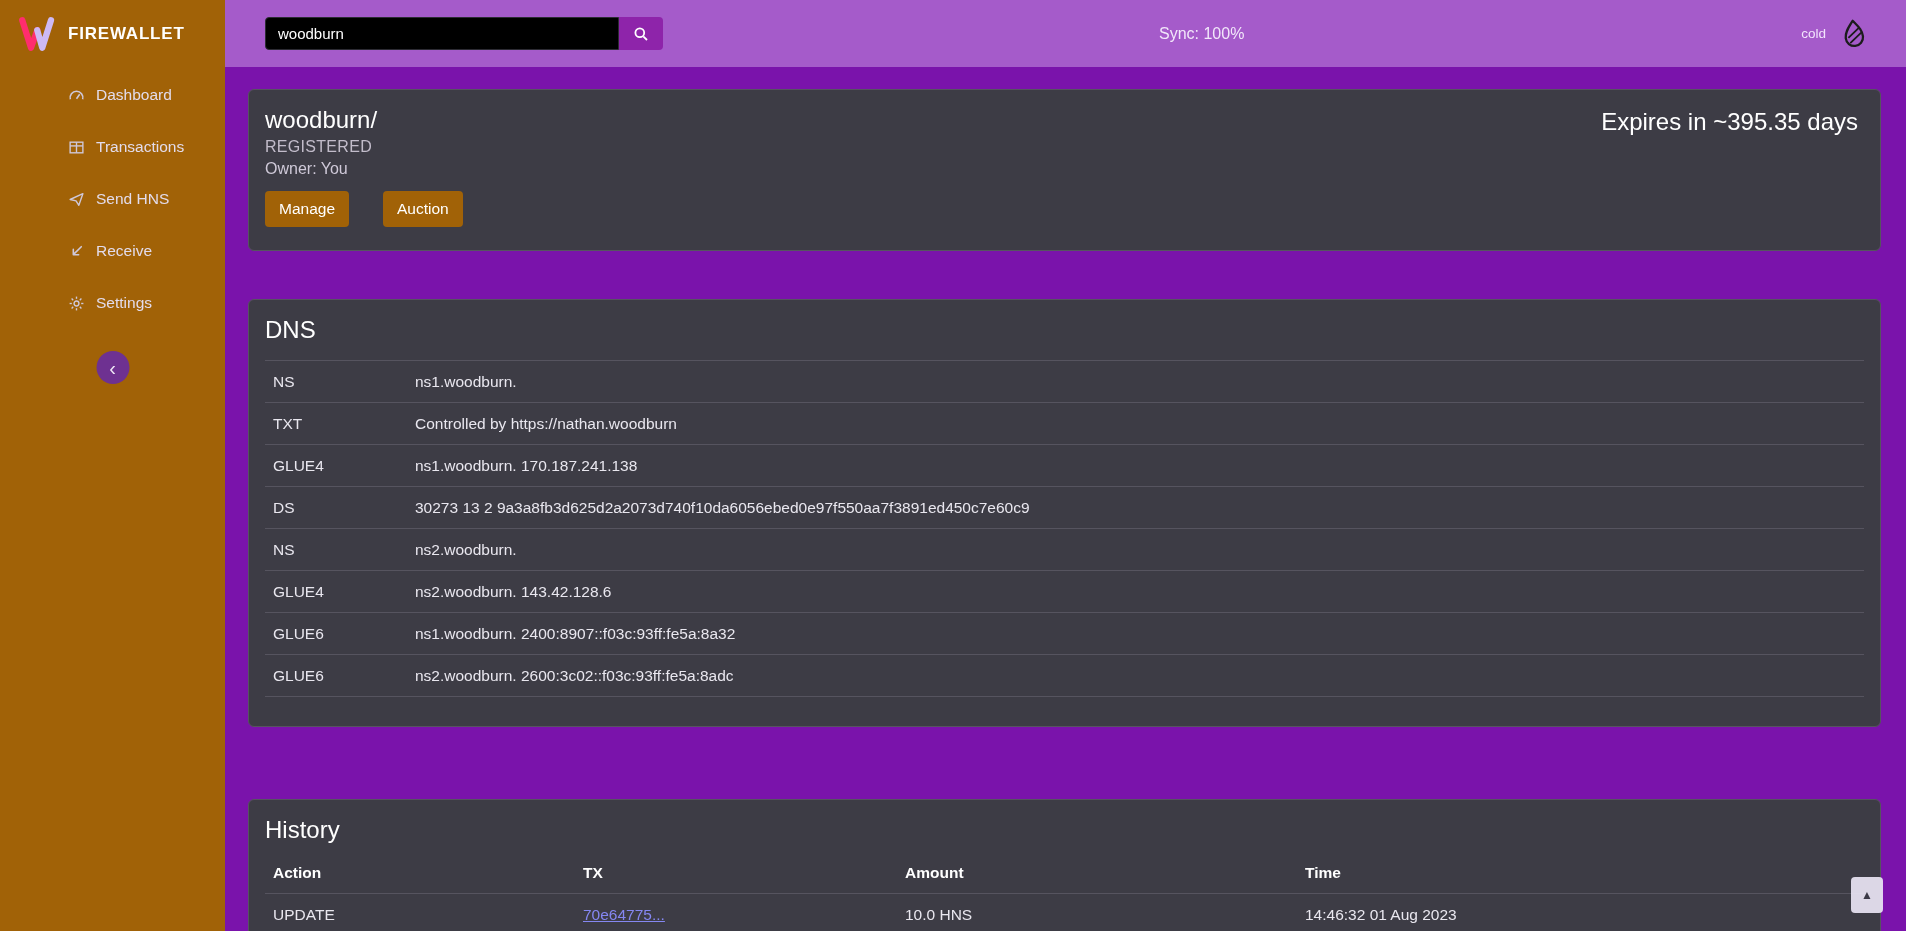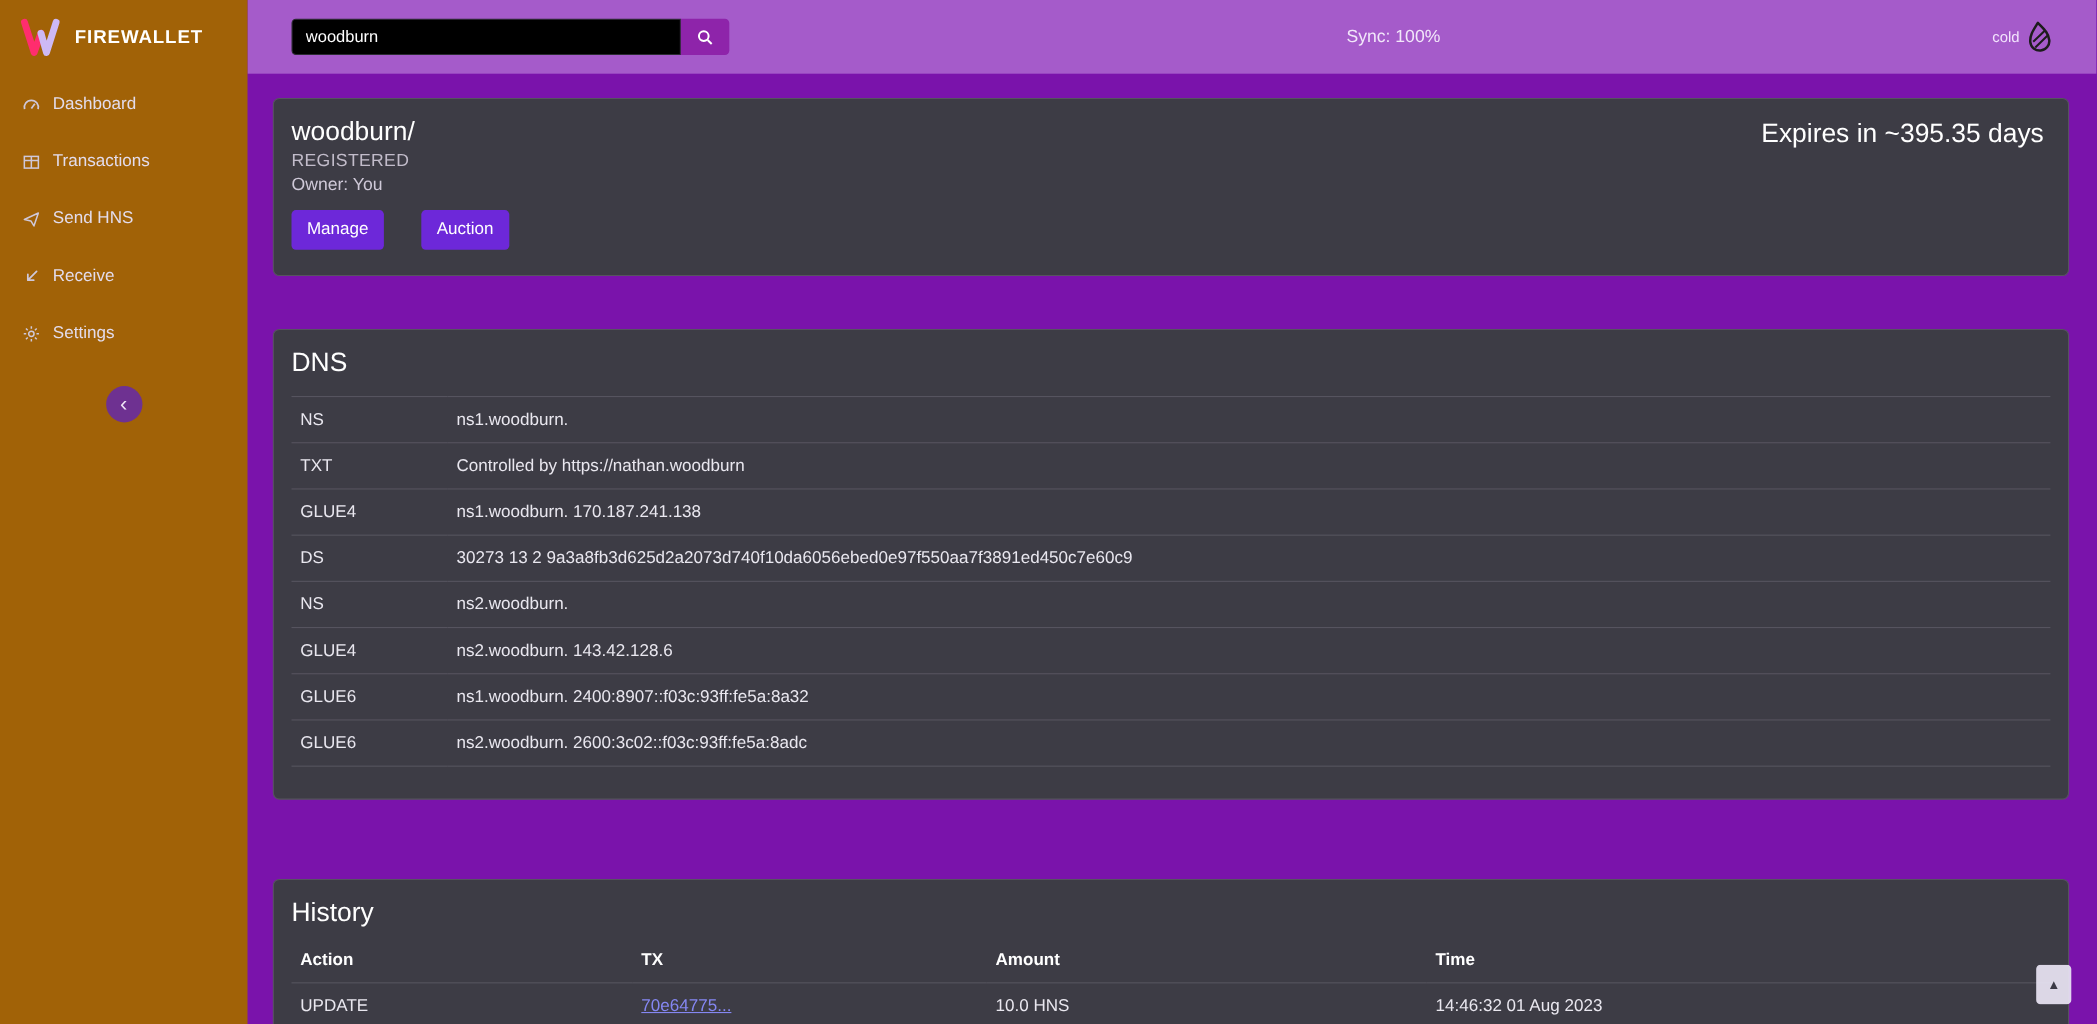--- a/index.html
+++ b/index.html
@@ -17,21 +17,21 @@
     width: 225px; min-width: 225px; height: 100%;
     background: #a16207; position: relative; z-index: 2;
   }
   .brand {
     display: flex; align-items: center; gap: 12px;
     height: 67px; padding: 0 16px;
   }
   .brand-text {
     font-size: 17px; font-weight: bold; letter-spacing: 0.8px; color: #fff;
   }
-  .nav { padding-top: 2px; }
+  .nav { padding-top: 2px; margin-left: 48px; }
   .nav-item {
     display: flex; align-items: center; gap: 11px;
     height: 52px; padding: 0 20px;
     color: #e3dcec; font-size: 15.5px; cursor: pointer;
   }
   .nav-item .icn { width: 17px; height: 17px; display: inline-flex; color: #cfc8da; }
   .nav-item .icn svg { width: 100%; height: 100%; }
   .collapse-btn {
     position: absolute; top: 351px; left: 50%; transform: translateX(-50%);
     width: 33px; height: 33px; border-radius: 50%;
@@ -52,44 +52,44 @@
     width: 354px; height: 33px; border: 1px solid #2c2b33;
     background: #000000; color: #fff; font-size: 15px;
     padding: 0 12px; border-radius: 4px 0 0 4px; outline: none;
     font-family: "Liberation Sans", sans-serif;
   }
   .search-btn {
     width: 44px; height: 33px; border: none; background: #8e24aa;
     border-radius: 0 4px 4px 0; cursor: pointer;
     display: flex; align-items: center; justify-content: center;
   }
-  .sync-label { position: absolute; left: 999px; font-size: 16px; color: #f2e7fa; }
+  .sync-label { position: absolute; left: 934px; font-size: 16px; color: #f2e7fa; }
   .wallet-group {
     margin-left: auto; padding-right: 34px;
-    display: flex; align-items: center; 
+    display: flex; align-items: center; gap: 10px;
   }
   .wallet-name { font-size: 13.5px; color: #f3e4fd; }
   .flame-icon { width: 36px; height: 32px; cursor: pointer; transform: rotate(-6deg); }
 
   
   .content { padding: 22px 25px 0 23px; }
   .card {
     background: #3d3c45; border: 1px solid #56545f; border-radius: 6px;
     color: #e9e7ef;
   }
   .domain-card {
     display: flex; justify-content: space-between; align-items: flex-start;
     padding: 16px 22px 16px 16px; margin-bottom: 48px; min-height: 162px;
   }
   .domain-title { margin: 0 0 4px 0; font-size: 24px; font-weight: 400; color: #fff; }
   .domain-status { font-size: 16px; color: #c2bcca; margin-bottom: 4px; letter-spacing: 0.3px; }
   .domain-owner { font-size: 16px; color: #cfc9d8; margin-bottom: 13px; }
   .btn-row { display: flex; gap: 34px; }
   .btn {
-    background: #6d28d9; color: #fff; border: none; border-radius: 4px;
+    background: #a16207; color: #fff; border: none; border-radius: 4px;
     font-size: 15.5px; padding: 9px 14px; cursor: pointer;
     font-family: "Liberation Sans", sans-serif;
   }
   .expires { font-size: 24px; font-weight: 400; color: #fff; padding-top: 2px; }
 
   .dns-card { padding: 16px 16px 29px 16px; margin-bottom: 72px; }
   .card-title { margin: 0 0 16px 0; font-size: 24px; font-weight: 400; color: #fff; }
   table { width: 100%; border-collapse: collapse; font-size: 15.5px; }
   td, th { padding: 11.5px 8px; text-align: left; vertical-align: middle; }
   tbody tr { border-top: 1px solid #56545f; }

